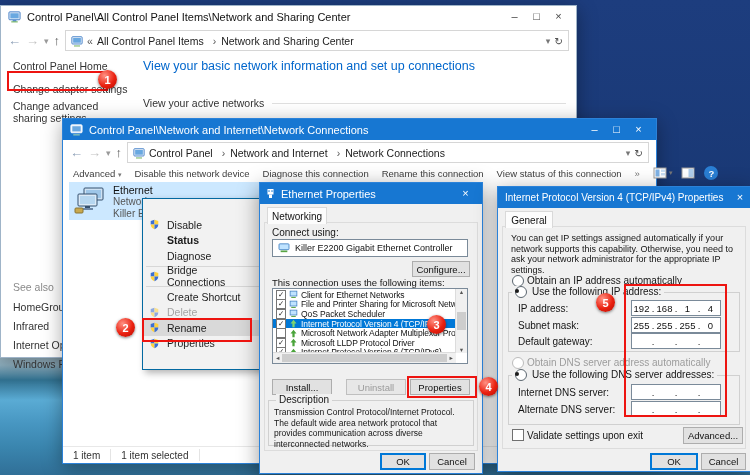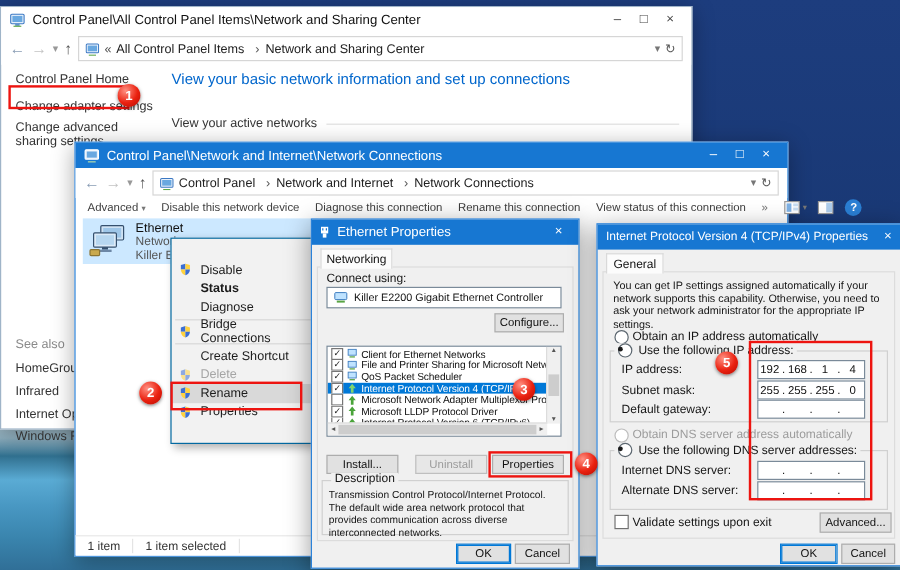--- a/index.html
+++ b/index.html
@@ -39,21 +39,21 @@
   .fieldbox{position:absolute;background:#fff;border:1px solid #7a8a99;display:flex;align-items:center;justify-content:center}
   .oct{width:19px;text-align:center;font-size:9.5px;color:#111}
   .dot{font-style:normal;font-size:9.5px;color:#111;width:4px;text-align:center}
   .dot::after{content:"."}
   .radio{position:absolute;width:10px;height:10px;border:1px solid #5c6770;border-radius:50%;background:#fff}
   .radio.sel::after{content:"";position:absolute;left:2.5px;top:2.5px;width:4px;height:4px;border-radius:50%;background:#1b1b1b}
   .radio.dis{border-color:#bcbcbc}
   .chk{position:absolute;width:10px;height:10px;border:1px solid #707070;background:#fff}
   .gbox{position:absolute;border:1px solid #d0d0d0}
   .legend{position:absolute;background:#f0f0f0;padding:0 3px;font-size:10px;color:#151515;white-space:nowrap}
-  .legend.onborder{display:flex;align-items:center;gap:5px}
+  .legend.onborder{display:flex;align-items:flex-start;gap:5px}
   .listbox{position:absolute;background:#fff;border:1px solid #7a8a99;overflow:hidden}
   .lrow{display:flex;align-items:center;height:9.6px;gap:3px;padding-left:3px;font-size:8.5px;letter-spacing:-.1px;color:#111;white-space:nowrap;overflow:hidden;margin-right:11px}
   .lrow.sel{background:#0078d7;color:#fff}
   .lchk{width:8px;height:8px;border:1px solid #767676;background:#fff;font-size:7.5px;line-height:7px;text-align:center;color:#1a1a1a;flex:none}
   .vsb{position:absolute;top:0;right:0;bottom:10px;width:11px;background:#f0f0f0;border-left:1px solid #dcdcdc;display:flex;flex-direction:column;justify-content:space-between;align-items:center;font-size:5.5px;color:#555}
   .vsb .thumb{width:9px;height:18px;background:#cdcdcd}
   .hsb{position:absolute;left:0;right:11px;bottom:0;height:10px;background:#f0f0f0;border-top:1px solid #dcdcdc;display:flex;justify-content:space-between;align-items:center;font-size:5.5px;color:#555;padding:0 2px}
   .hsb .thumb{flex:1;height:8px;margin:0 2px;background:#cdcdcd}
   .redbox{position:absolute;border:2px solid #ed1410;z-index:40}
   .badge{position:absolute;width:19px;height:19px;border-radius:50%;color:#fff;font-size:11px;font-weight:bold;display:flex;align-items:center;justify-content:center;z-index:41;
@@ -316,20 +316,21 @@
   <div class="fieldbox" style="left:12px;top:56px;width:196px;height:18px;justify-content:flex-start;gap:5px;padding:0 5px;box-sizing:border-box">
     <svg width="12" height="10" viewBox="0 0 14 12">
         <rect x="1" y="1" width="12" height="7" rx="1" fill="#bfe3ff" stroke="#3f7ec0"></rect>
         <rect x="3" y="9" width="8" height="2" fill="#58a443"></rect>
       </svg>
     <span style="font-size:9px;color:#111;white-space:nowrap;overflow:hidden">Killer E2200 Gigabit Ethernet Controller</span>
   </div>
   <div class="wbtn" style="left:152px;top:78px;width:56px;height:14px">
       <span>Configure...</span>
     </div>
+  <div class="lbl" style="left:12px;top:94px;font-size:9.5px">This connection uses the following items:</div>
   <div class="listbox" style="left:12px;top:105px;width:196px;height:76px;padding-top:1px;box-sizing:border-box">
     <div class="lrow">
         <span class="lchk">✓</span>
         <svg width="9" height="9" viewBox="0 0 12 12">
           <rect x="1.5" y="1.5" width="9" height="6.5" fill="#bfe3ff" stroke="#3f7ec0"></rect>
           <rect x="3" y="9.2" width="6" height="1.4" fill="#58a443"></rect>
         </svg>
         <span>Client for Ethernet Networks</span>
       </div>
     <div class="lrow">

